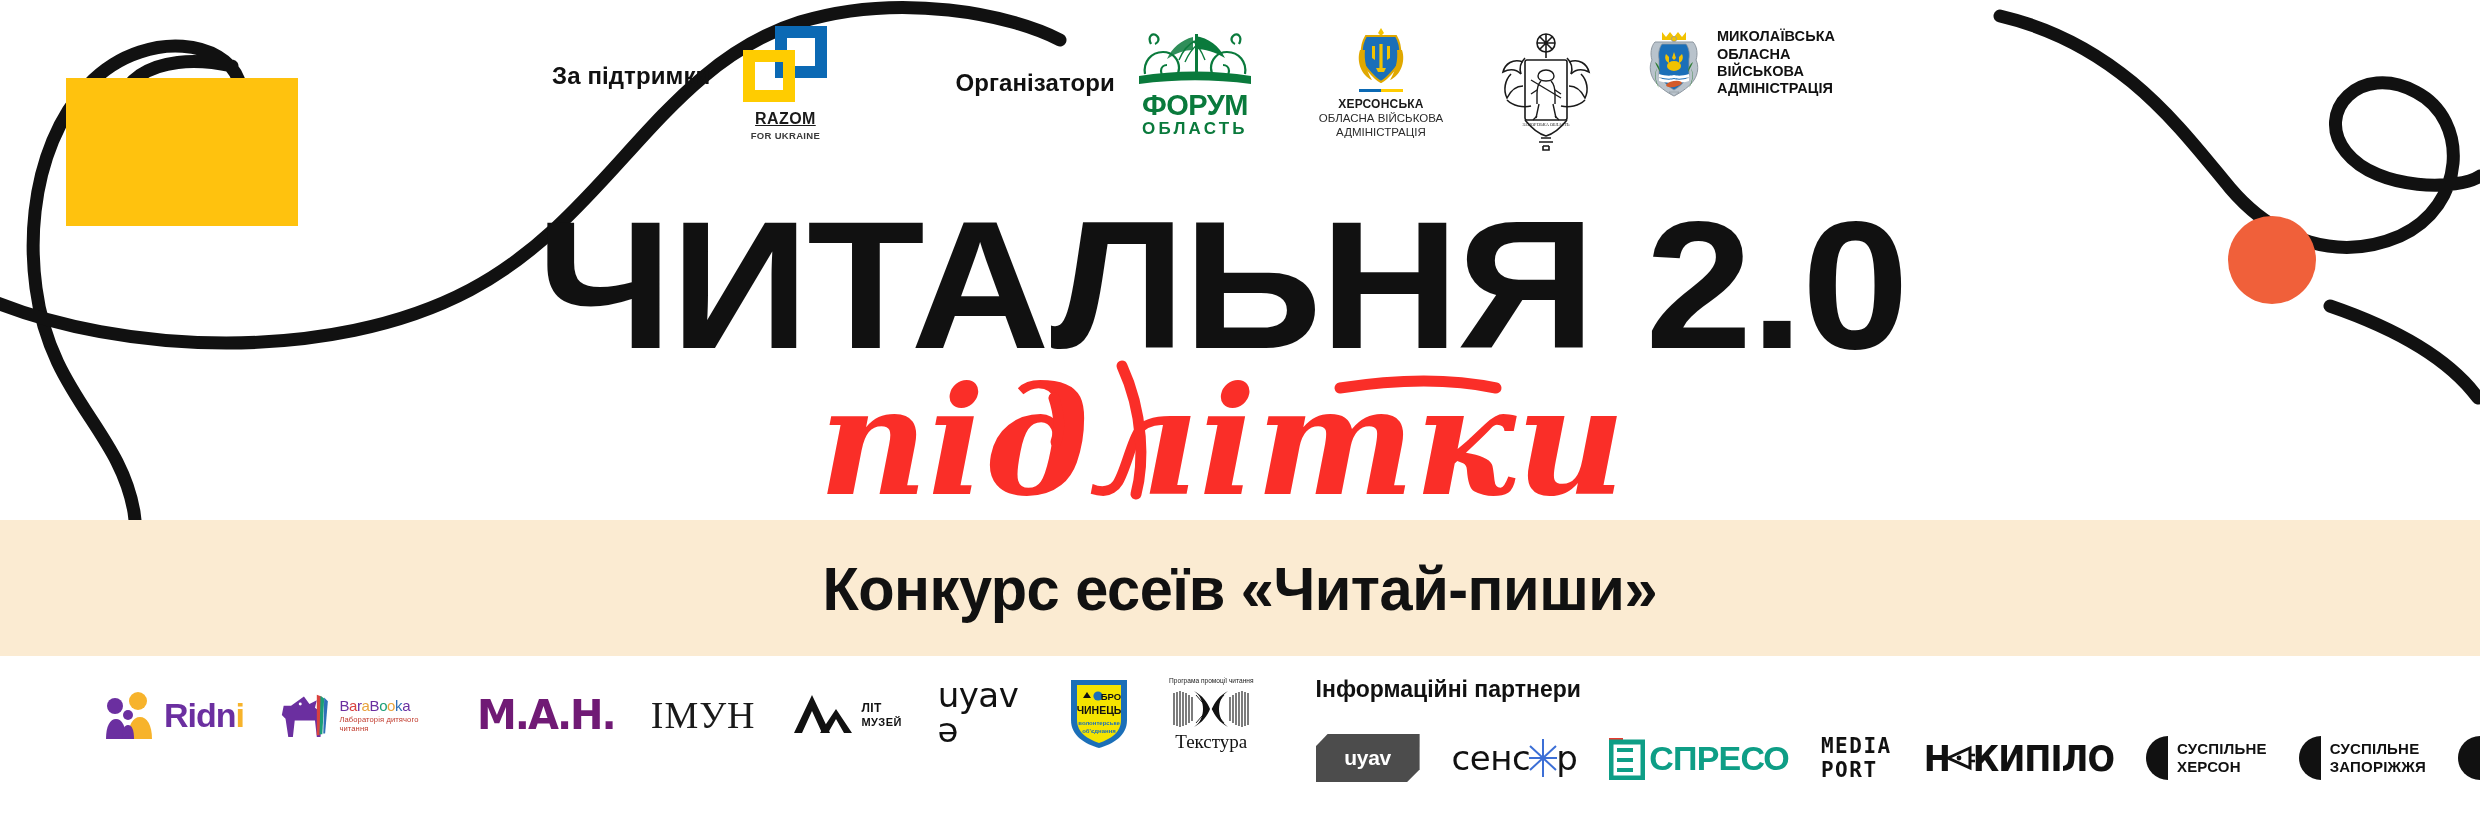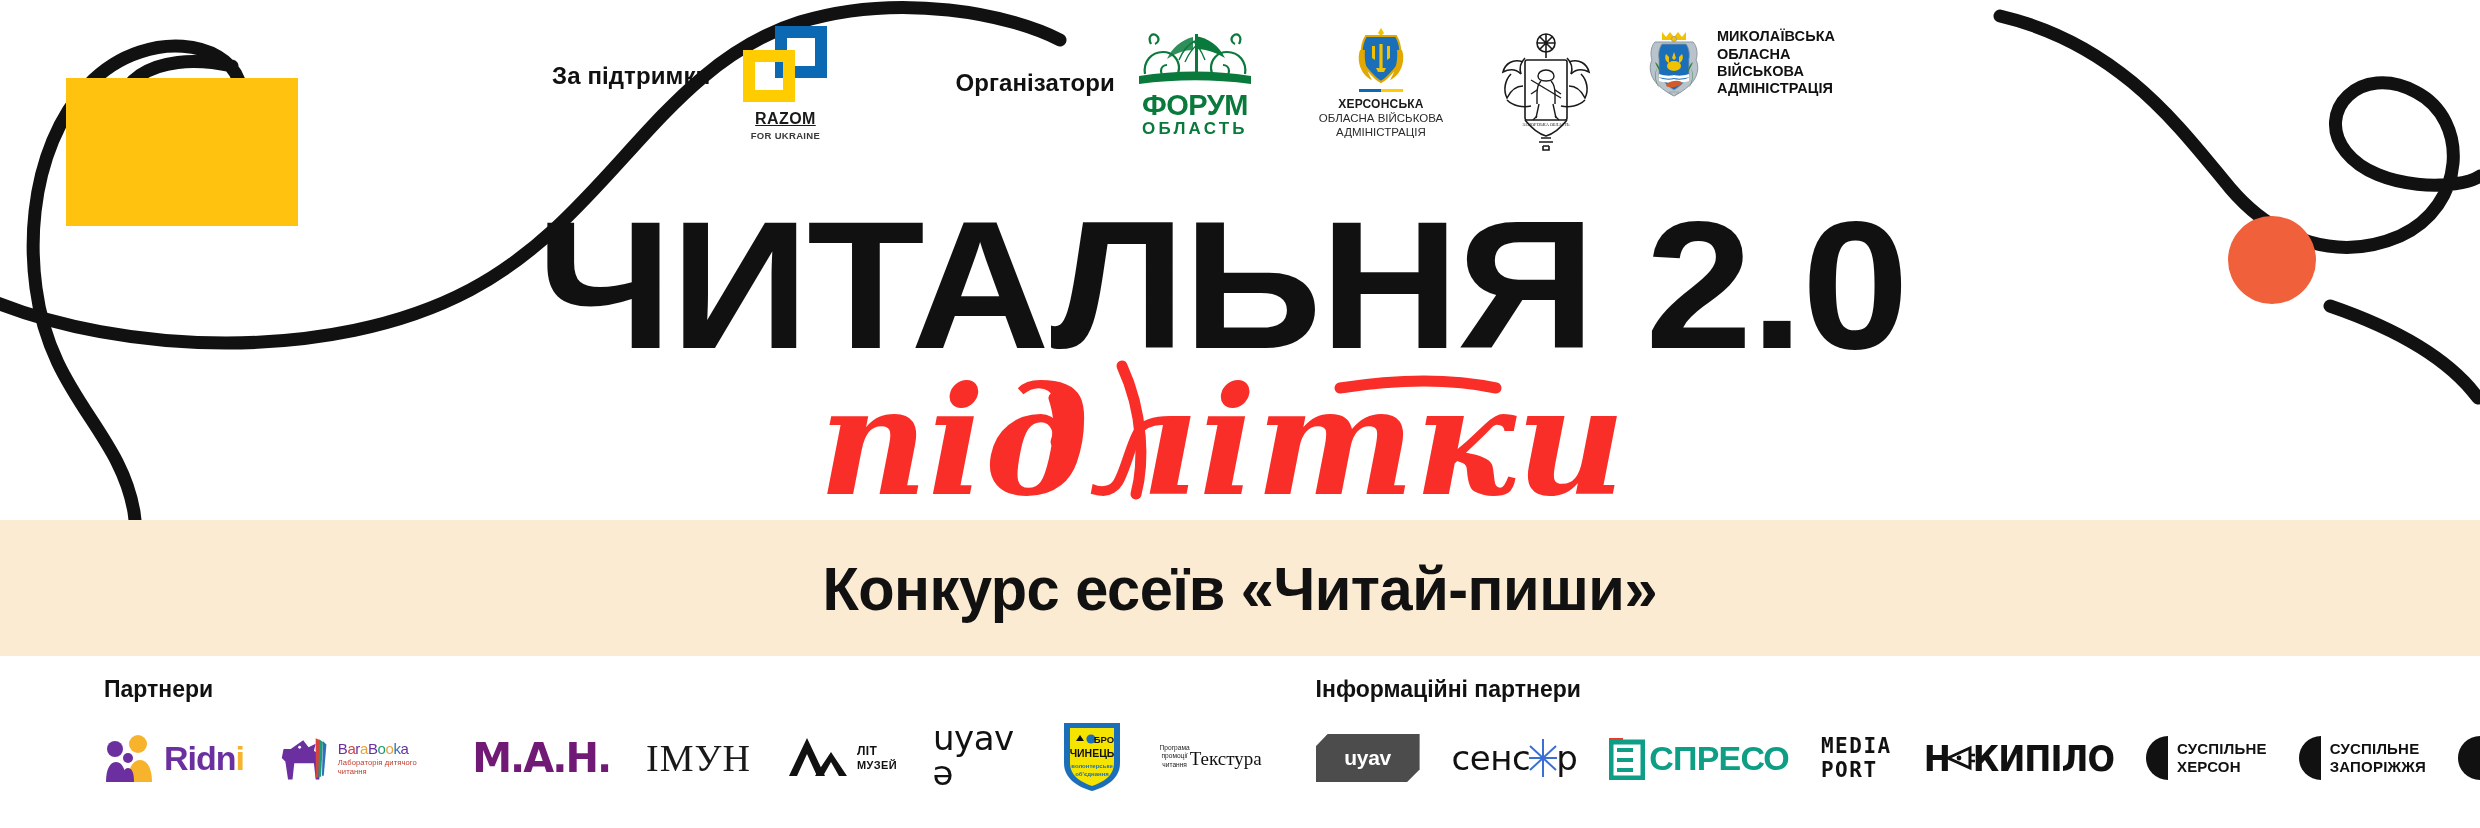--- a/index.html
+++ b/index.html
@@ -196,21 +196,21 @@
   .lit-t2 { font-size: 11px; font-weight: 700; color:#111; letter-spacing:.4px; }
 
   
   .l-uyava { font-size: 34px; font-weight: 400; color: #111; letter-spacing: -.5px; font-family: "DejaVu Sans", sans-serif; }
   .l-uyava .flip { display:inline-block; transform: rotate(180deg); }
 
   
   .l-dobro { width: 64px; height: 74px; }
 
   
-  .l-textura { display:flex; flex-direction:row; align-items:center; width: 96px; }
+  .l-textura { display:flex; flex-direction:column; align-items:center; width: 96px; justify-content: center; }
   .tx-top { font-size: 6.6px; color:#222; line-height:1.25; text-align:center; margin-bottom:3px; }
   .tx-art { width: 78px; height: 40px; }
   .tx-word { font-family:"Liberation Serif", serif; font-size: 19px; color:#111; margin-top: 2px; }
 
   
   .l-edera {
     width: 104px; height: 48px;
     background: #4C4C4C;
     display:flex; align-items:center; justify-content:center;
     color:#fff; font-size:21px; font-weight:800; letter-spacing:-.3px;
@@ -406,21 +406,20 @@
   </div>
 </div>
 
 <div class="band">
   <div class="band-text">Конкурс есеїв «Читай-пиши»</div>
 </div>
 
 <div class="footer">
 
   <div class="footer-col partners">
-    <div class="footer-label">Партнери</div>
     <div class="footer-logos">
 
       <div class="l-ridni">
         <svg class="ridni-mark" viewBox="0 0 56 48" xmlns="http://www.w3.org/2000/svg">
           <circle cx="34" cy="10" r="9" fill="#F7B32B"></circle>
           <path d="M24 48 c0 -14 5 -22 12 -22 7 0 12 8 12 22 z" fill="#F7B32B"></path>
           <circle cx="11" cy="15" r="8" fill="#6B2FA0"></circle>
           <path d="M2 48 c0 -13 4 -20 10 -20 6 0 10 7 10 20 z" fill="#6B2FA0"></path>
           <circle cx="24" cy="24" r="5" fill="#6B2FA0"></circle>
           <path d="M18 48 c0 -9 2 -14 6 -14 4 0 6 5 6 14 z" fill="#6B2FA0"></path>

